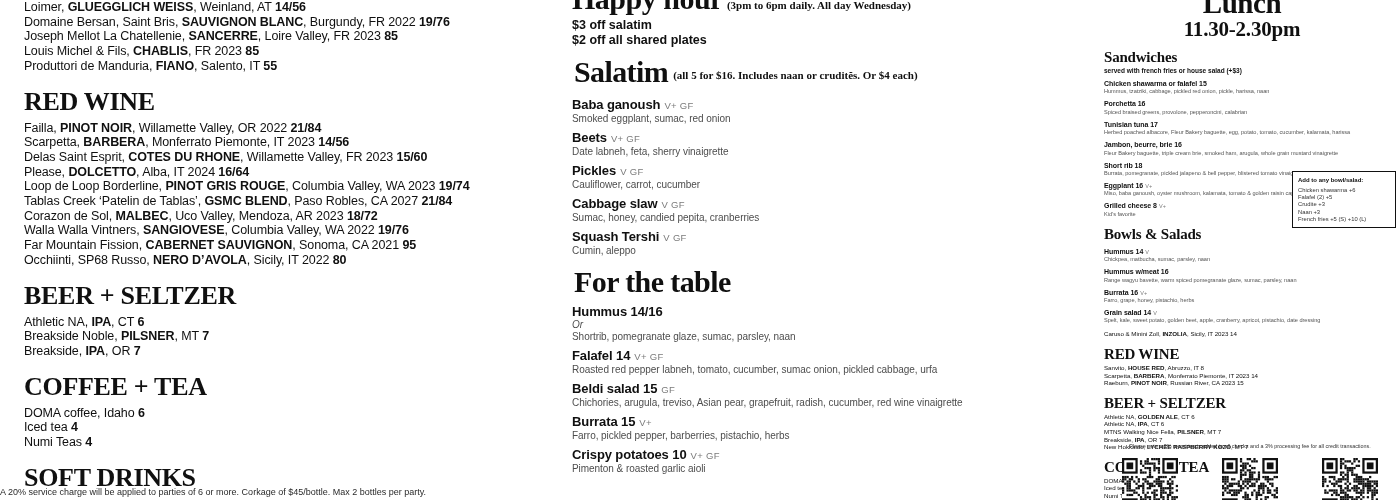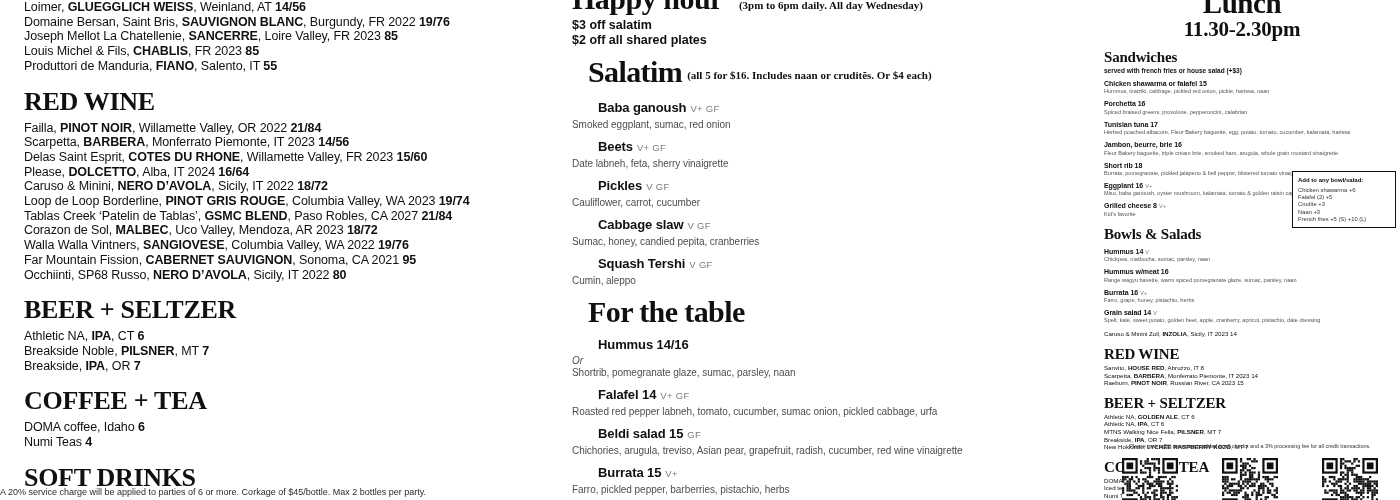--- a/index.html
+++ b/index.html
@@ -35,37 +35,37 @@
 
   
   .col-mid { width: 540px; padding: 0 10px 0 12px; position: relative; }
 
   .hh-title {
     font-family: "Liberation Serif", serif; font-weight: 700;
     font-size: 30px; line-height: 26px; letter-spacing: -0.5px;
     margin-top: -14px;
   }
   .hh-title .sub {
-    font-size: 11px; font-weight: 700; letter-spacing: 0; margin-left: 16px;
+    font-size: 11px; font-weight: 700; letter-spacing: 0; margin-left: 4px;
   }
   .hh-line { font-size: 12.5px; line-height: 14.5px; font-weight: 700; }
 
   .big-head {
     font-family: "Liberation Serif", serif; font-weight: 700;
     font-size: 30px; line-height: 34px; letter-spacing: -0.6px;
-    margin: 8px 16px 2px;
+    margin: 8px 2px 2px;
   }
   .big-head .sub {
     font-family: "Liberation Serif", serif;
     font-size: 11px; font-weight: 700; letter-spacing: 0; margin-left: 5px;
     vertical-align: 3px;
   }
 
   .dish { margin-top: 5px; }
-  .dish-name { font-size: 13px; font-weight: 700; line-height: 21px; letter-spacing: -0.1px; margin-left: 26px; }
+  .dish-name { font-size: 13px; font-weight: 700; line-height: 15px; letter-spacing: -0.1px; }
   .tag { font-size: 9.5px; font-weight: 400; color: #7b7b7b; margin-left: 4px; letter-spacing: 0.3px; }
   .dish-desc { font-size: 10px; line-height: 12px; color: #4d4d4d; letter-spacing: -0.05px; }
   .dish-desc.it { font-style: italic; }
 
   
   .col-right { width: 300px; padding: 0 20px 0 4px; position: relative; }
 
   .lunch-title {
     font-family: "Liberation Serif", serif; font-weight: 700;
     text-align: center; font-size: 29px; line-height: 27px; letter-spacing: -0.4px;
@@ -121,39 +121,39 @@
         <div class="wine-line"><span>Louis Michel &amp; Fils, </span><b>CHABLIS</b><span>, FR 2023  </span><span class="price">85</span></div>
         <div class="wine-line"><span>Produttori de Manduria, </span><b>FIANO</b><span>, Salento, IT </span><span class="price">55</span></div>
       </div>
 
     <div class="sec-head">RED WINE</div>
     <div id="red-wine-list">
         <div class="wine-line"><span>Failla, </span><b>PINOT NOIR</b><span>, Willamette Valley, OR 2022  </span><span class="price">21/84</span></div>
         <div class="wine-line"><span>Scarpetta, </span><b>BARBERA</b><span>, Monferrato Piemonte, IT 2023  </span><span class="price">14/56</span></div>
         <div class="wine-line"><span>Delas Saint Esprit, </span><b>COTES DU RHONE</b><span>, Willamette Valley, FR 2023  </span><span class="price">15/60</span></div>
         <div class="wine-line"><span>Please, </span><b>DOLCETTO</b><span>, Alba, IT 2024  </span><span class="price">16/64</span></div>
-        <div class="wine-line"><span>Caruso &amp; Minini, </span><b>NERO D’AVOLA</b><span>, Sicily, IT 2022 </span><span class="price">18/72</span></div>
         <div class="wine-line"><span>Loop de Loop Borderline, </span><b>PINOT GRIS ROUGE</b><span>, Columbia Valley, WA 2023  </span><span class="price">19/74</span></div>
         <div class="wine-line"><span>Tablas Creek ‘Patelin de Tablas’, </span><b>GSMC BLEND</b><span>, Paso Robles, CA 2027  </span><span class="price">21/84</span></div>
         <div class="wine-line"><span>Corazon de Sol, </span><b>MALBEC</b><span>, Uco Valley, Mendoza, AR 2023  </span><span class="price">18/72</span></div>
         <div class="wine-line"><span>Walla Walla Vintners, </span><b>SANGIOVESE</b><span>, Columbia Valley, WA 2022  </span><span class="price">19/76</span></div>
         <div class="wine-line"><span>Far Mountain Fission, </span><b>CABERNET SAUVIGNON</b><span>, Sonoma, CA 2021  </span><span class="price">95</span></div>
         <div class="wine-line"><span>Occhiinti, SP68 Russo, </span><b>NERO D’AVOLA</b><span>, Sicily, IT 2022  </span><span class="price">80</span></div>
       </div>
 
     <div class="sec-head">BEER + SELTZER</div>
     <div id="beer-list">
         <div class="wine-line"><span>Athletic NA, </span><b>IPA</b><span>, CT  </span><span class="price">6</span></div>
         <div class="wine-line"><span>Breakside Noble, </span><b>PILSNER</b><span>, MT  </span><span class="price">7</span></div>
         <div class="wine-line"><span>Breakside, </span><b>IPA</b><span>, OR  </span><span class="price">7</span></div>
       </div>
 
     <div class="sec-head">COFFEE + TEA</div>
     <div id="coffee-list">
         <div class="wine-line"><span>DOMA coffee, Idaho  </span><b></b><span></span><span class="price">6</span></div>
+        <div class="wine-line"><span>Iced tea  </span><b></b><span></span><span class="price">4</span></div>
         <div class="wine-line"><span>Numi Teas  </span><b></b><span></span><span class="price">4</span></div>
       </div>
 
     <div class="sec-head">SOFT DRINKS</div>
 
     <div class="left-footer">A 20% service charge will be applied to parties of 6 or more. Corkage of $45/bottle. Max 2 bottles per party.</div>
   </div>
 
   <div class="col-mid">
     <div class="hh-title">

